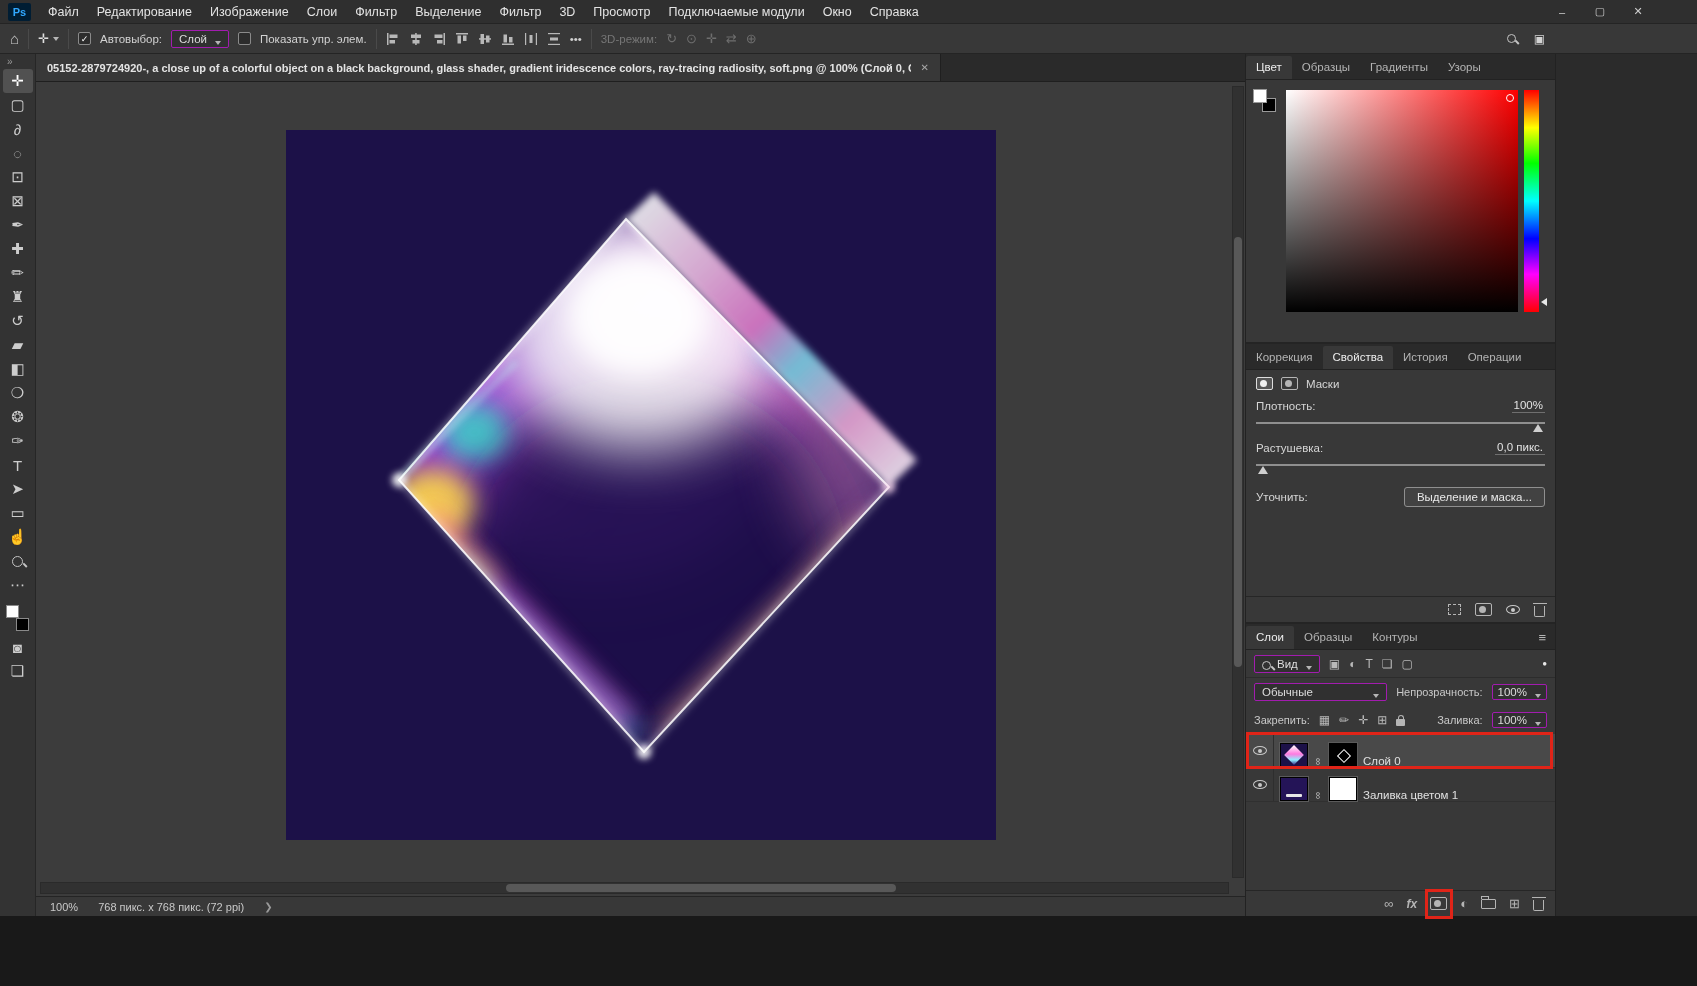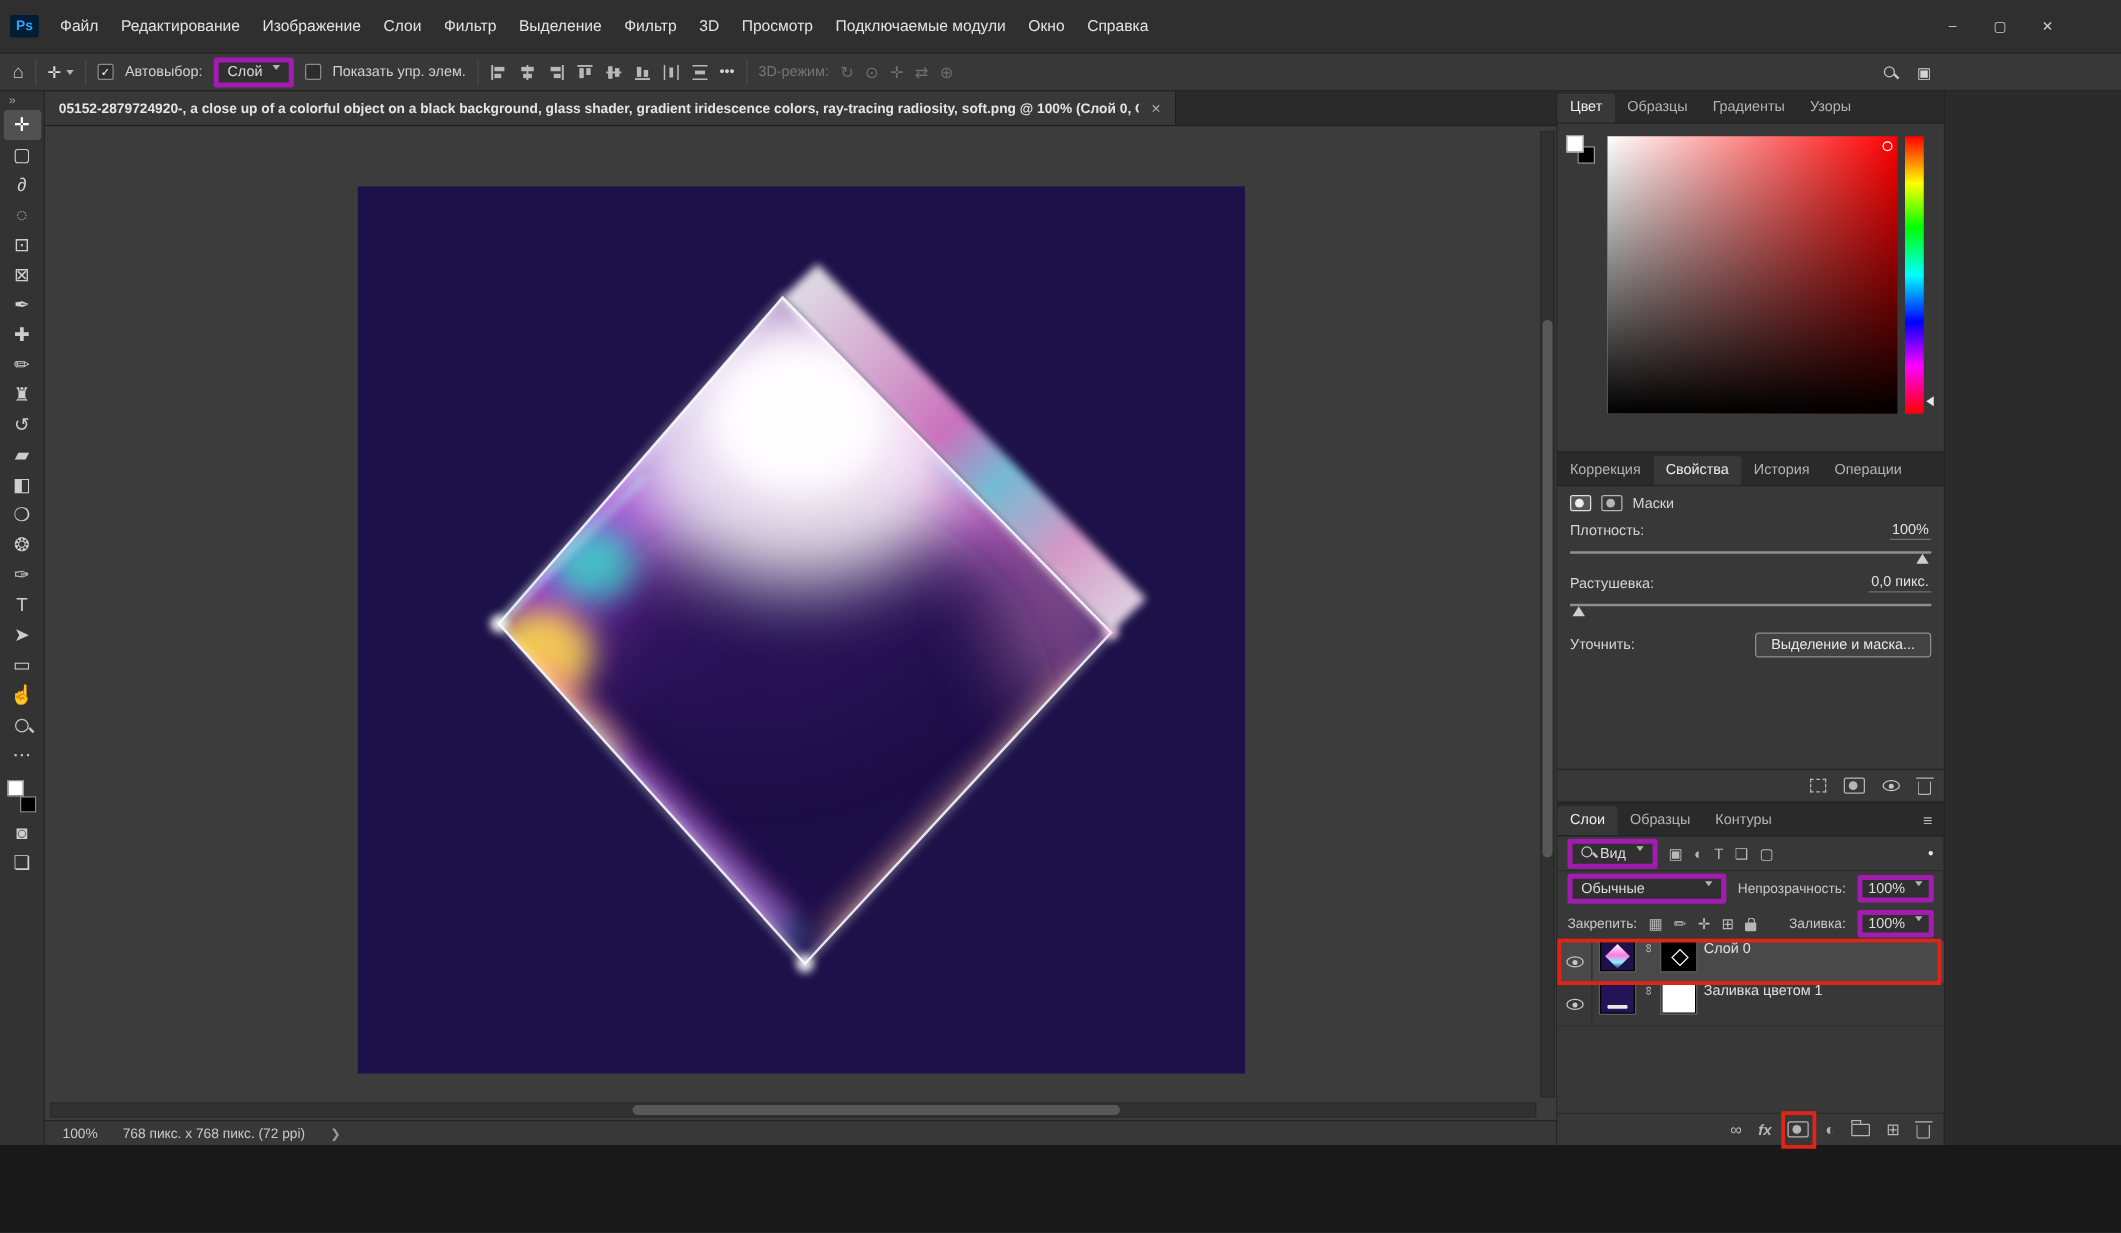--- a/index.html
+++ b/index.html
@@ -2,37 +2,37 @@
 <html><head>
 <meta charset="utf-8">
 <style>
   * { box-sizing:border-box; margin:0; padding:0; }
   html,body { width:1697px; height:986px; overflow:hidden; }
   body { background:#191919; font-family:"Liberation Sans", sans-serif; font-size:12px; color:#d4d4d4; }
 
   .app { width:1697px; height:916px; display:flex; flex-direction:column; background:#333; position:relative; }
 
   
-  .titlebar { height:43px; background:#2f2f2f; border-bottom:1px solid #242424; display:flex; align-items:center; position:relative; flex:none; }
+  .titlebar { height:24px; background:#2f2f2f; border-bottom:1px solid #242424; display:flex; align-items:center; position:relative; flex:none; }
   .ps-logo { width:23px; height:18px; margin:0 8px; border-radius:2px; background:#001d33; color:#31a8ff; font-weight:bold; font-size:11px; display:flex; align-items:center; justify-content:center; }
   .menu-item { padding:0 9px; height:100%; display:flex; align-items:center; font-size:12.5px; color:#e3e3e3; cursor:default; }
   .win-controls { position:absolute; right:40px; top:0; height:100%; display:flex; }
   .win-btn { width:38px; height:100%; display:flex; align-items:center; justify-content:center; color:#cfcfcf; font-size:11px; }
 
   
   .optionsbar { height:30px; background:#383838; border-bottom:1px solid #242424; display:flex; align-items:center; gap:9px; padding:0 10px; position:relative; flex:none; }
   .ob-icon { color:#c9c9c9; font-size:15px; }
   .ob-tool { display:flex; align-items:center; gap:4px; color:#e0e0e0; font-size:13px; }
   .dd-arrow { width:0; height:0; border-left:3.5px solid transparent; border-right:3.5px solid transparent; border-top:4px solid #b5b5b5; }
   .vdiv { width:1px; height:20px; background:#4a4a4a; flex:none; }
   .cb { width:13px; height:13px; border:1px solid #8a8a8a; border-radius:2px; background:#2c2c2c; display:flex; align-items:center; justify-content:center; font-size:9px; color:#fff; }
   .ob-label { font-size:11.5px; color:#d2d2d2; white-space:nowrap; }
   .grayed { color:#767676; }
   .mode-ic { font-size:13px; color:#6e6e6e; }
-  .dd { display:inline-flex; align-items:flex-start; gap:6px; background:#303030; border:4px solid #a21caf; border-radius:2px; padding:2px 7px; font-size:11.5px; color:#dcdcdc; }
+  .dd { display:inline-flex; align-items:flex-end; gap:6px; background:#303030; border:1px solid #a21caf; border-radius:2px; padding:2px 7px; font-size:11.5px; color:#dcdcdc; }
   .dd::after { content:""; width:0; height:0; border-left:3.5px solid transparent; border-right:3.5px solid transparent; border-top:4px solid #b5b5b5; margin-left:2px; }
   .ai { width:14px; height:14px; fill:#b8b8b8; flex:none; }
   .obar-right { position:absolute; right:152px; display:flex; gap:18px; align-items:center; }
   .icon-search { display:inline-block; width:9px; height:9px; border:1.5px solid #c4c4c4; border-radius:50%; position:relative; }
   .icon-search::after { content:""; position:absolute; width:5px; height:1.5px; background:#c4c4c4; right:-4.5px; bottom:-2px; transform:rotate(45deg); transform-origin:right center; }
   .icon-search.zoomt { width:11px; height:11px; }
 
   
   .main { flex:1; display:flex; min-height:0; }
 
@@ -120,21 +120,21 @@
   .layers-body { flex:1; display:flex; flex-direction:column; background:#383838; min-height:0; }
   .lrow { display:flex; align-items:center; gap:9px; padding:0 8px; height:28px; flex:none; }
   .filter-row { border-bottom:1px solid #2c2c2c; }
   .f-ic { font-size:12px; color:#b9b9b9; }
   .dot { color:#e8e8e8; font-size:8px; margin-left:auto; }
   .sm-label { font-size:11px; color:#c8c8c8; white-space:nowrap; }
   .dd.blend { width:158px; justify-content:space-between; }
   .dd.mini { padding:1px 5px; }
   .blend-row .sm-label { margin-left:auto; }
   .layer-list { flex:1; position:relative; background:#383838; min-height:0; }
-  .layer-row { height:34px; display:flex; align-items:flex-start; gap:6px; padding-right:6px; border-bottom:1px solid #303030; position:relative; }
+  .layer-row { height:34px; display:flex; align-items:flex-end; gap:6px; padding-right:6px; border-bottom:1px solid #303030; position:relative; }
   .layer-row.selected { background:#494949; }
   .eye-cell { width:28px; align-self:stretch; display:flex; align-items:center; justify-content:center; border-right:1px solid #2e2e2e; flex:none; }
   .thumb { width:28px; height:24px; border:1px solid #000; outline:1px solid #5a5a5a; position:relative; overflow:hidden; flex:none; }
   .thumb-cube { background:#1c1148; }
   .thumb-cube::after { content:""; position:absolute; left:6px; top:4px; width:14px; height:14px; transform:rotate(45deg);
     background:linear-gradient(135deg,#ffffff 0%,#ff7ae0 45%,#8ef0ff 75%,#3a2a86 100%); }
   .thumb-mask { background:#000; }
   .thumb-mask::after { content:""; position:absolute; left:9px; top:7px; width:8px; height:8px; border:1px solid #fff; transform:rotate(45deg); }
   .thumb-fill { background:#241457; }
   .thumb-fill::after { content:""; position:absolute; left:5px; right:5px; bottom:3px; height:3px; background:#e8e8e8; border-radius:1px; }

